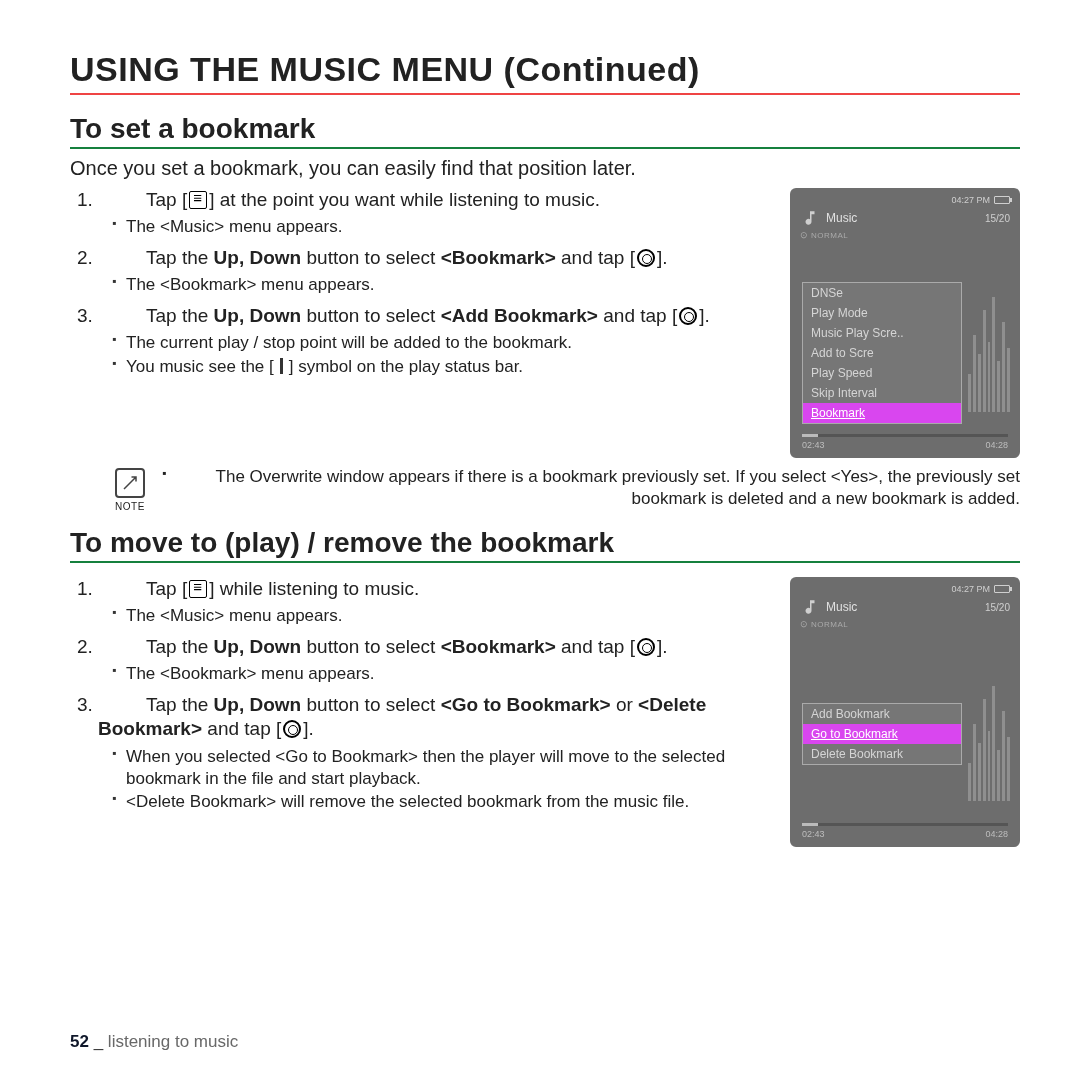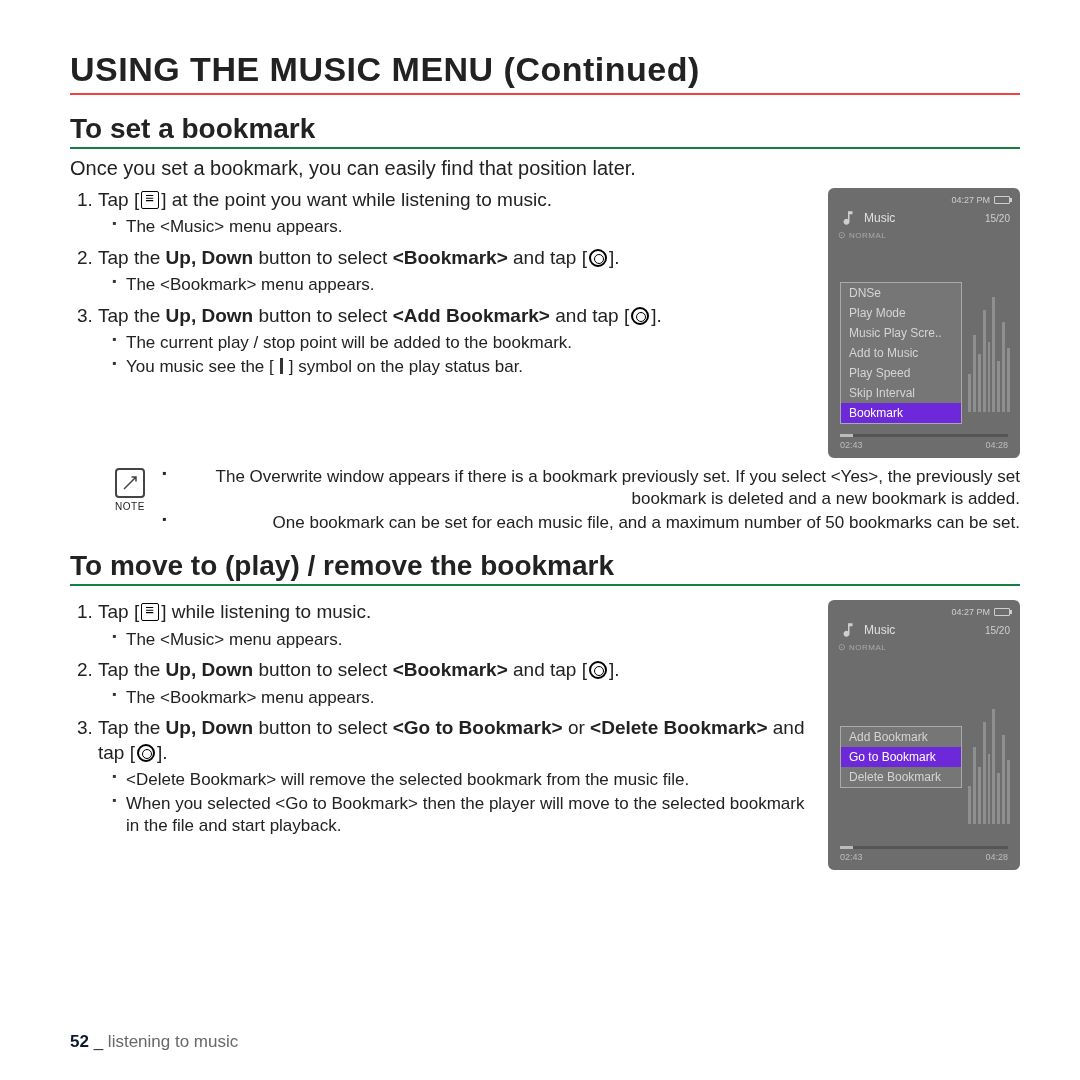--- a/index.html
+++ b/index.html
@@ -35,21 +35,21 @@
     gap: 14px;
     margin-bottom: 8px;
   }
   .steps-col { flex: 1; }
   ol.steps {
     list-style: decimal;
     padding-left: 28px;
     font-size: 19px;
   }
   ol.steps > li { margin-bottom: 8px; }
-  ol.steps .step-text { font-size: 19px; line-height: 1.28; }
+  ol.steps .step-text { font-size: 19px; line-height: 1.28; margin-left: 48px; }
   ol.steps .step-text b { font-weight: bold; }
   ul.sub { list-style: none; padding-left: 14px; margin-top: 4px; }
   ul.sub li {
     font-size: 17px; line-height: 1.28; position: relative; padding-left: 14px; margin-bottom: 2px;
   }
   ul.sub li::before {
     content: "▪"; position: absolute; left: 0; top: 0; font-size: 12px; color: #333;
   }
   .icon-box {
     display: inline-block; border: 1.5px solid #000; border-radius: 2px;
@@ -77,21 +77,21 @@
     width: 30px; height: 30px; border: 2px solid #444; border-radius: 4px; display: flex; align-items: center; justify-content: center;
   }
   .note-badge .sq svg { display:block; }
   .note-badge .lbl { font-size: 10px; letter-spacing: 0.5px; margin-top: 2px; }
   .note-list { list-style: none; padding: 0; }
   .note-list li { position: relative; padding-left: 14px; margin-bottom: 2px; text-align: right; }
   .note-list li::before { content: "▪"; position: absolute; left: 0; top: 0; font-size: 12px; }
 
   
   .device {
-    width: 192px; height: 270px; flex-shrink: 0;
+    width: 230px; height: 270px; flex-shrink: 0;
     background: #6d6d6d; border-radius: 6px; padding: 6px; color: #cfcfcf;
     display: flex; flex-direction: column; position: relative;
     font-size: 11px;
   }
   .dev-status { display: flex; justify-content: flex-end; align-items: center; gap: 4px; font-size: 9px; height: 12px; padding: 0 4px; }
   .dev-status .batt { width: 16px; height: 8px; border: 1px solid #cfcfcf; border-radius: 1px; position: relative; }
   .dev-status .batt::after { content: ""; position: absolute; right: -3px; top: 1px; width: 2px; height: 4px; background: #cfcfcf; }
   .dev-header { display: flex; align-items: center; gap: 6px; padding: 2px 4px; }
   .dev-header .note-ico {
     width: 20px; height: 20px; display:flex; align-items:center; justify-content:center;
@@ -106,21 +106,21 @@
     display: flex; align-items: flex-end; gap: 2px; opacity: 0.35;
   }
   .dev-eq span { width: 3px; background: #cfcfcf; }
   .eq1{height:30%}.eq2{height:60%}.eq3{height:45%}.eq4{height:80%}.eq5{height:55%}.eq6{height:90%}.eq7{height:40%}.eq8{height:70%}.eq9{height:50%}
   .dev-menu {
     position: absolute; left: 4px; right: 50px; top: 38px;
     border: 1px solid #aaa; background: rgba(120,120,120,0.85);
     display: flex; flex-direction: column;
   }
   .dev-menu .mi { padding: 3px 8px; font-size: 12px; color: #d5d5d5; border-bottom:0; white-space:nowrap; overflow:hidden;}
-  .dev-menu .mi.sel { background: #6d28d9; color: #fff; }
+  .dev-menu .mi.sel { background: #d946ef; color: #fff; text-decoration: underline; }
   .dev-foot { display:flex; justify-content:space-between; font-size:9px; color:#bdbdbd; padding: 0 6px 2px;}
   .dev-prog { height:3px; background:#555; margin:0 6px 3px; position:relative;}
   .dev-prog::before{content:"";position:absolute;left:0;top:0;bottom:0;width:8%;background:#bbb;}
 
   .section2-spacer { height: 6px; }
 
   .footer {
     position: absolute; left: 70px; bottom: 28px;
     font-size: 17px; color: #686868;
   }
@@ -193,21 +193,21 @@
           <span class="eq5"></span>
           <span class="eq6"></span>
           <span class="eq7"></span>
           <span class="eq8"></span>
           <span class="eq9"></span>
       </div>
       <div class="dev-menu" id="dev-menu-1">
           <div class="mi">DNSe</div>
           <div class="mi">Play Mode</div>
           <div class="mi">Music Play Scre..</div>
-          <div class="mi">Add to Music</div>
+          <div class="mi">Add to Scre</div>
           <div class="mi">Play Speed</div>
           <div class="mi">Skip Interval</div>
           <div class="mi sel">Bookmark</div>
         </div>
     </div>
     <div class="dev-prog"></div>
     <div class="dev-foot">
       <span>02:43</span>
       <span>04:28</span>
     </div>
@@ -218,21 +218,20 @@
   <div class="note-badge">
     <div class="sq">
       <svg width="18" height="18" viewBox="0 0 24 24">
           <path fill="none" stroke="#444" stroke-width="2" d="M4 20l16-16M14 4h6v6"></path>
         </svg>
     </div>
     <div class="lbl">NOTE</div>
   </div>
   <ul class="note-list">
     <li>The Overwrite window appears if there is a bookmark previously set. If you select &lt;Yes&gt;, the previously set bookmark is deleted and a new bookmark is added.</li>
-    <li>One bookmark can be set for each music file, and a maximum number of 50 bookmarks can be set.</li>
   </ul>
 </div>
 
 <h2 class="section-title">To move to (play) / remove the bookmark</h2>
 <div class="section2-spacer"></div>
 
 <div class="content-row">
   <div class="steps-col">
     <ol class="steps">
       <li>
@@ -249,22 +248,22 @@
         </span>
         <ul class="sub">
             <li>The &lt;Bookmark&gt; menu appears.</li>
           </ul>
       </li>
       <li>
         <span class="step-text">
           <span>Tap the </span><b>Up, Down</b><span> button to select </span><b>&lt;Go to Bookmark&gt;</b><span> or </span><b>&lt;Delete Bookmark&gt;</b><span> and tap [</span><span class="icon-select"></span><span>].</span>
         </span>
         <ul class="sub">
+          <li>When you selected &lt;Go to Bookmark&gt; then the player will move to the selected bookmark in the file and start playback.</li>
           <li>&lt;Delete Bookmark&gt; will remove the selected bookmark from the music file.</li>
-          <li>When you selected &lt;Go to Bookmark&gt; then the player will move to the selected bookmark in the file and start playback.</li>
         </ul>
       </li>
     </ol>
   </div>
 
   <div class="device">
     <div class="dev-status">
       <span>04:27 PM</span>
       <span class="batt"></span>
     </div>

